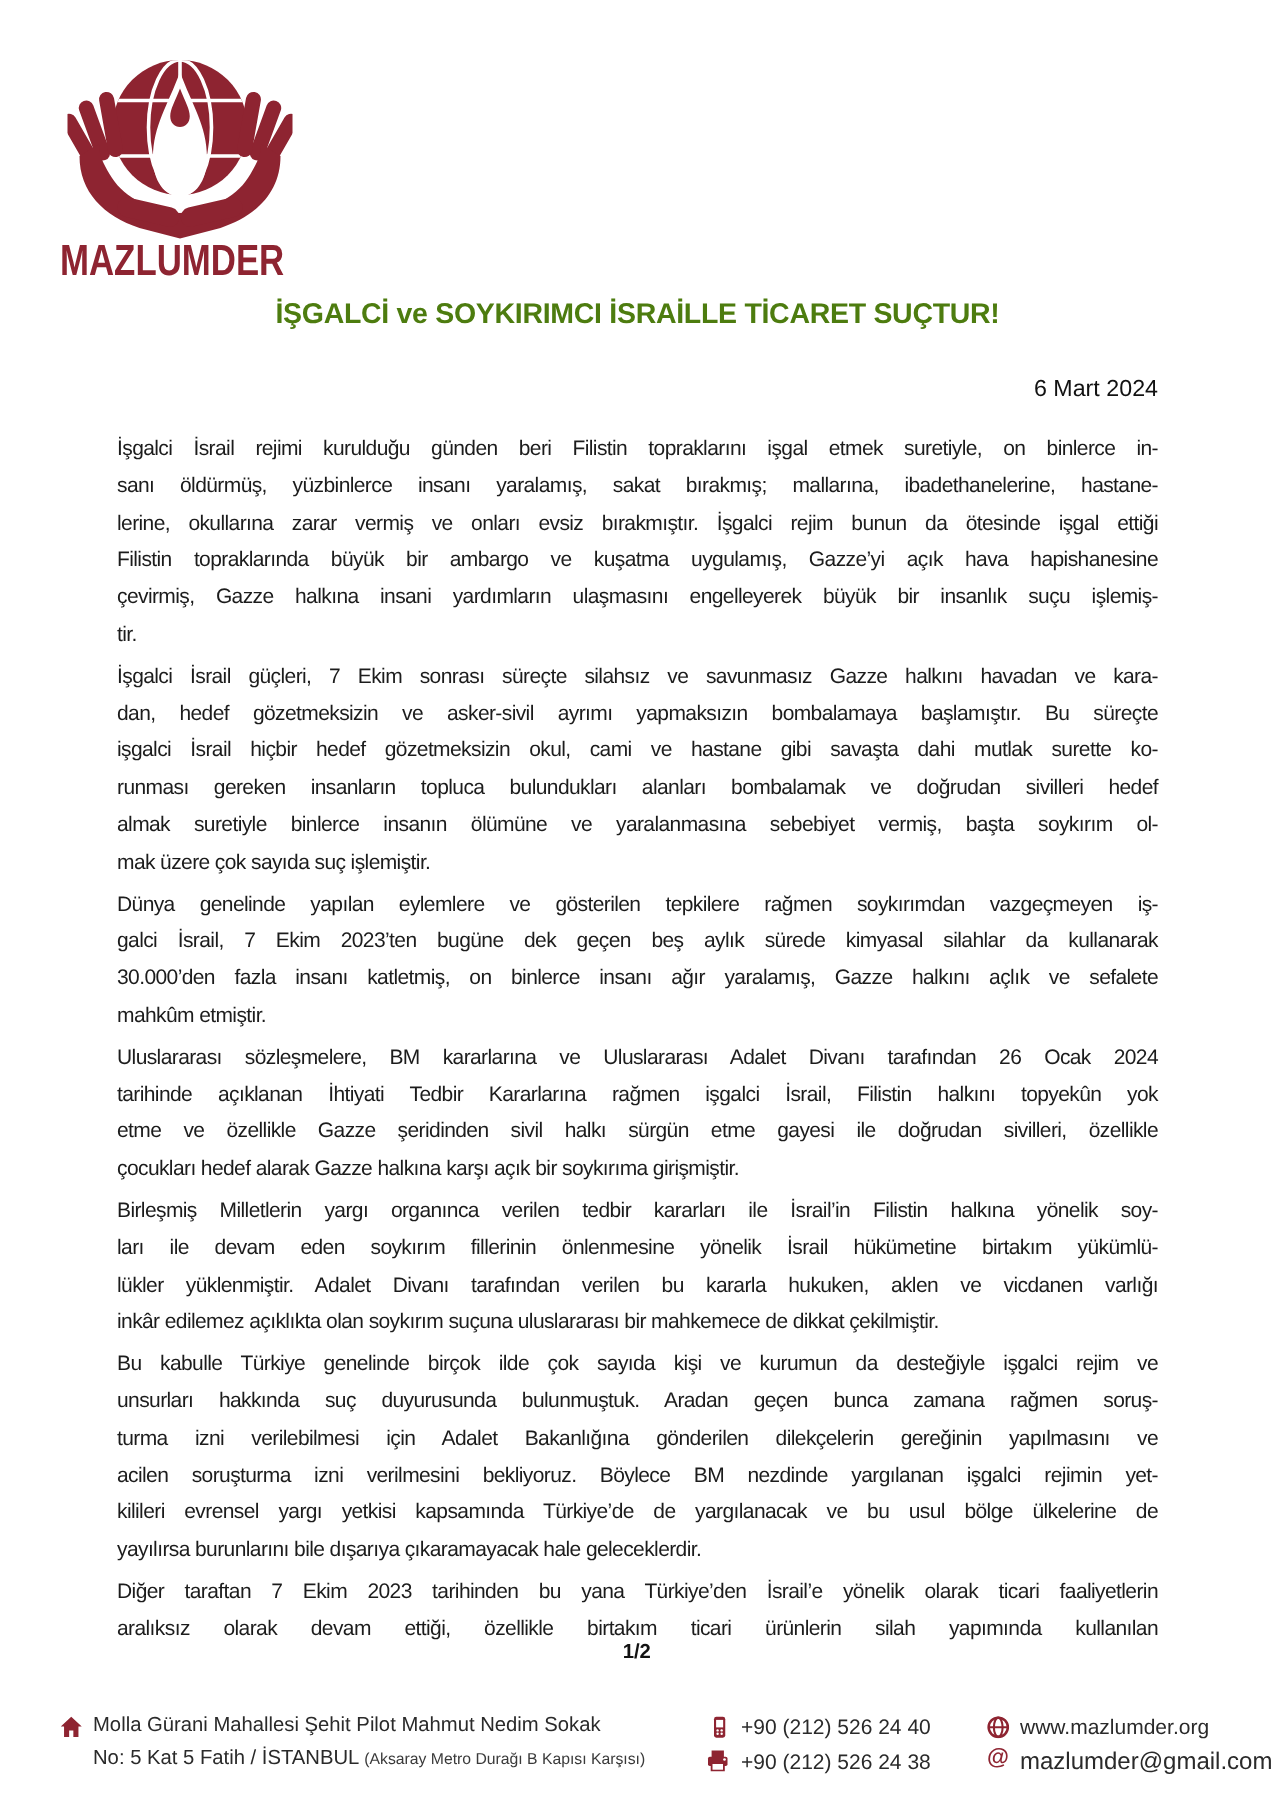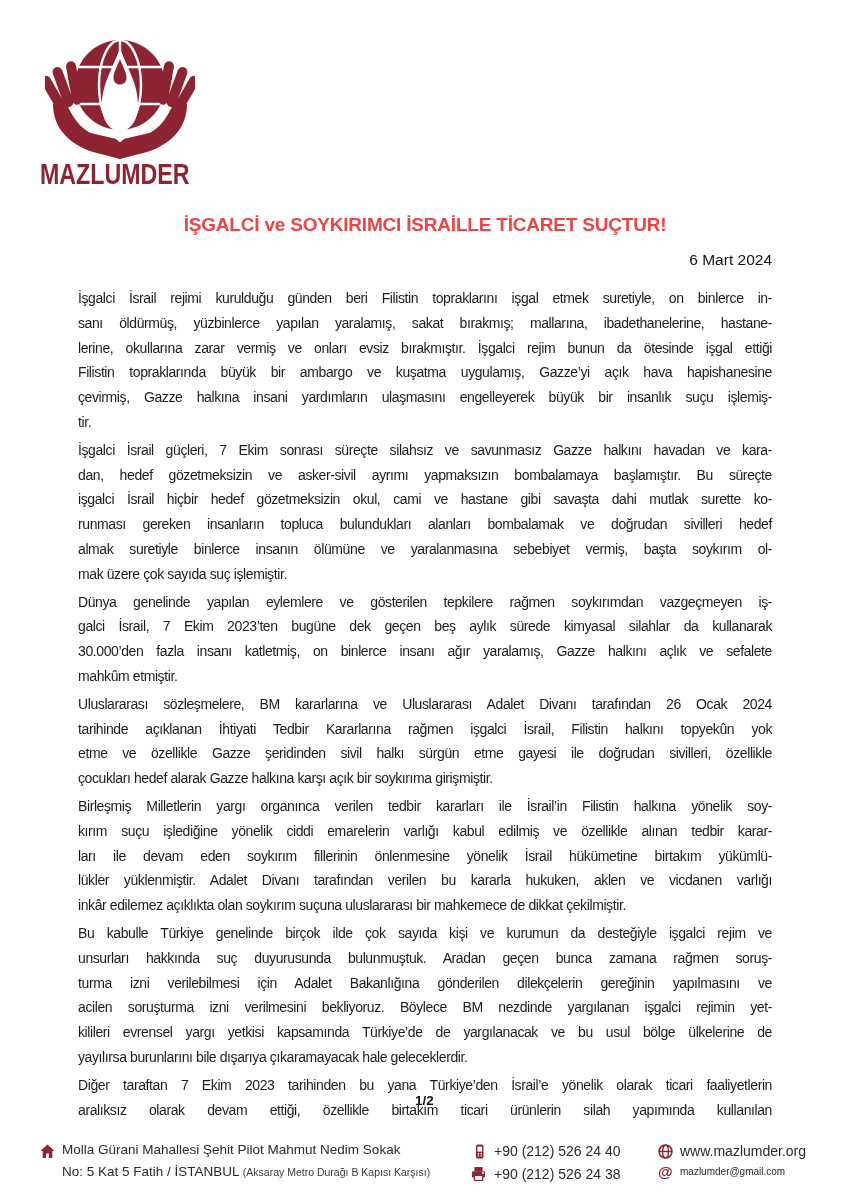--- a/index.html
+++ b/index.html
@@ -11,22 +11,22 @@
     border-radius:15px;
   }
   
   .logo-emblem{position:absolute;left:45px;top:28px;width:150px;height:132px;}
   .logo-wordmark{
     position:absolute;left:40px;top:158px;width:200px;
     font-size:29px;font-weight:bold;color:#8e2431;letter-spacing:0px;
     transform:scaleX(0.80);transform-origin:left top;white-space:nowrap;
   }
   .doc-title{
-    position:absolute;left:78px;top:214px;width:694px;
-    text-align:center;font-size:19px;font-weight:bold;color:#ef4444;
+    position:absolute;left:78px;top:199px;width:694px;
+    text-align:center;font-size:19px;font-weight:bold;color:#4d7c0f;
     letter-spacing:-0.2px;white-space:nowrap;
   }
   .doc-date{
     position:absolute;left:78px;top:251px;width:694px;
     text-align:right;font-size:15.5px;font-weight:normal;color:#121212;
   }
   
   .body-text{
     position:absolute;left:78px;top:286px;width:694px;
     font-size:14px;letter-spacing:-0.4px;color:#1c1c1c;
@@ -44,21 +44,21 @@
   }
   .footer{position:absolute;left:0;top:0;width:849px;height:1120px;pointer-events:none;}
   .f-icon{position:absolute;width:15px;height:15px;}
   .f-text{position:absolute;font-size:13.5px;color:#2a2a2a;white-space:nowrap;}
   .addr1{left:62px;top:1142px;}
   .addr2{left:62px;top:1164px;}
   .addr-note{font-size:10.5px;color:#3a3a3a;}
   .phone-text{left:494px;top:1143px;font-size:14px;}
   .fax-text{left:494px;top:1166px;font-size:14px;}
   .web-text{left:680px;top:1143px;font-size:14px;}
-  .mail-text{left:680px;top:1166px;font-size:10px;}
+  .mail-text{left:680px;top:1166px;font-size:16px;}
   .at-glyph{
     position:absolute;left:658px;top:1164px;width:16px;height:16px;
     color:#8e2431;font-weight:bold;font-size:15px;line-height:16px;
   }
 </style>
 </head>
 <body>
 
 <div class="page">
 
@@ -98,21 +98,21 @@
     </g>
   </svg>
   <div class="logo-wordmark">MAZLUMDER</div>
 
   <div class="doc-title">İŞGALCİ ve SOYKIRIMCI İSRAİLLE TİCARET SUÇTUR!</div>
   <div class="doc-date">6 Mart 2024</div>
 
   <div class="body-text">
     <div class="para">
       <div class="ln">İşgalci İsrail rejimi kurulduğu günden beri Filistin topraklarını işgal etmek suretiyle, on binlerce in-</div>
-      <div class="ln">sanı öldürmüş, yüzbinlerce yapılan yaralamış, sakat bırakmış; mallarına, ibadethanelerine, hastane-</div>
+      <div class="ln">sanı öldürmüş, yüzbinlerce insanı yaralamış, sakat bırakmış; mallarına, ibadethanelerine, hastane-</div>
       <div class="ln">lerine, okullarına zarar vermiş ve onları evsiz bırakmıştır. İşgalci rejim bunun da ötesinde işgal ettiği</div>
       <div class="ln">Filistin topraklarında büyük bir ambargo ve kuşatma uygulamış, Gazze’yi açık hava hapishanesine</div>
       <div class="ln">çevirmiş, Gazze halkına insani yardımların ulaşmasını engelleyerek büyük bir insanlık suçu işlemiş-</div>
       <div class="ln last">tir.</div>
     </div>
     <div class="para">
       <div class="ln">İşgalci İsrail güçleri, 7 Ekim sonrası süreçte silahsız ve savunmasız Gazze halkını havadan ve kara-</div>
       <div class="ln">dan, hedef gözetmeksizin ve asker-sivil ayrımı yapmaksızın bombalamaya başlamıştır. Bu süreçte</div>
       <div class="ln">işgalci İsrail hiçbir hedef gözetmeksizin okul, cami ve hastane gibi savaşta dahi mutlak surette ko-</div>
       <div class="ln">runması gereken insanların topluca bulundukları alanları bombalamak ve doğrudan sivilleri hedef</div>
@@ -126,21 +126,20 @@
       <div class="ln last">mahkûm etmiştir.</div>
     </div>
     <div class="para">
       <div class="ln">Uluslararası sözleşmelere, BM kararlarına ve Uluslararası Adalet Divanı tarafından 26 Ocak 2024</div>
       <div class="ln">tarihinde açıklanan İhtiyati Tedbir Kararlarına rağmen işgalci İsrail, Filistin halkını topyekûn yok</div>
       <div class="ln">etme ve özellikle Gazze şeridinden sivil halkı sürgün etme gayesi ile doğrudan sivilleri, özellikle</div>
       <div class="ln last">çocukları hedef alarak Gazze halkına karşı açık bir soykırıma girişmiştir.</div>
     </div>
     <div class="para">
       <div class="ln">Birleşmiş Milletlerin yargı organınca verilen tedbir kararları ile İsrail’in Filistin halkına yönelik soy-</div>
-      <div class="ln">kırım suçu işlediğine yönelik ciddi emarelerin varlığı kabul edilmiş ve özellikle alınan tedbir karar-</div>
       <div class="ln">ları ile devam eden soykırım fillerinin önlenmesine yönelik İsrail hükümetine birtakım yükümlü-</div>
       <div class="ln">lükler yüklenmiştir. Adalet Divanı tarafından verilen bu kararla hukuken, aklen ve vicdanen varlığı</div>
       <div class="ln last">inkâr edilemez açıklıkta olan soykırım suçuna uluslararası bir mahkemece de dikkat çekilmiştir.</div>
     </div>
     <div class="para">
       <div class="ln">Bu kabulle Türkiye genelinde birçok ilde çok sayıda kişi ve kurumun da desteğiyle işgalci rejim ve</div>
       <div class="ln">unsurları hakkında suç duyurusunda bulunmuştuk. Aradan geçen bunca zamana rağmen soruş-</div>
       <div class="ln">turma izni verilebilmesi için Adalet Bakanlığına gönderilen dilekçelerin gereğinin yapılmasını ve</div>
       <div class="ln">acilen soruşturma izni verilmesini bekliyoruz. Böylece BM nezdinde yargılanan işgalci rejimin yet-</div>
       <div class="ln">kilileri evrensel yargı yetkisi kapsamında Türkiye’de de yargılanacak ve bu usul bölge ülkelerine de</div>

